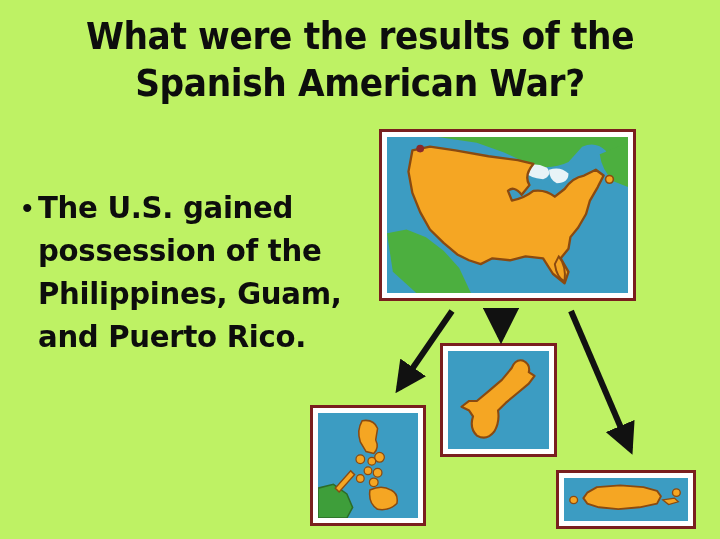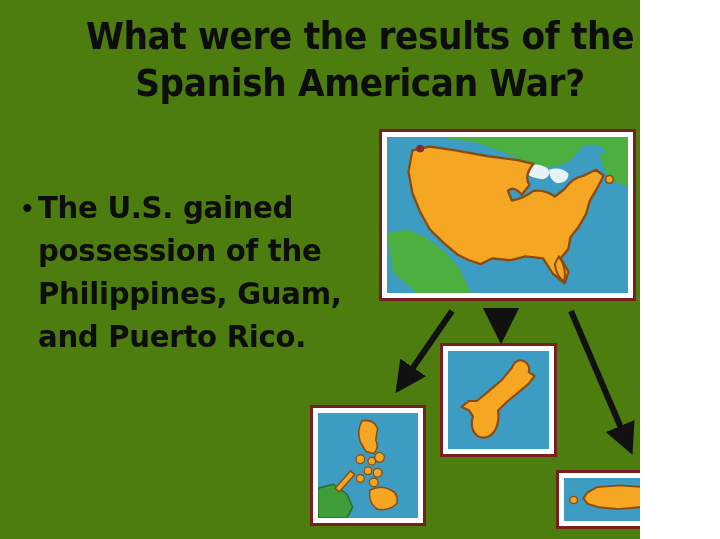--- a/index.html
+++ b/index.html
@@ -2,23 +2,23 @@
 <html><head>
 <meta charset="utf-8">
 <style>
   html, body {
     margin: 0;
     padding: 0;
     background: #ffffff;
   }
   #slide {
     position: relative;
-    width: 640px;
+    width: 720px;
     height: 539px;
-    background: #4d7c0f;
+    background: #bef264;
     overflow: hidden;
     font-family: "Liberation Sans", sans-serif;
   }
 
   
   #title {
     position: absolute;
     left: 0;
     top: 14px;
     width: 720px;

